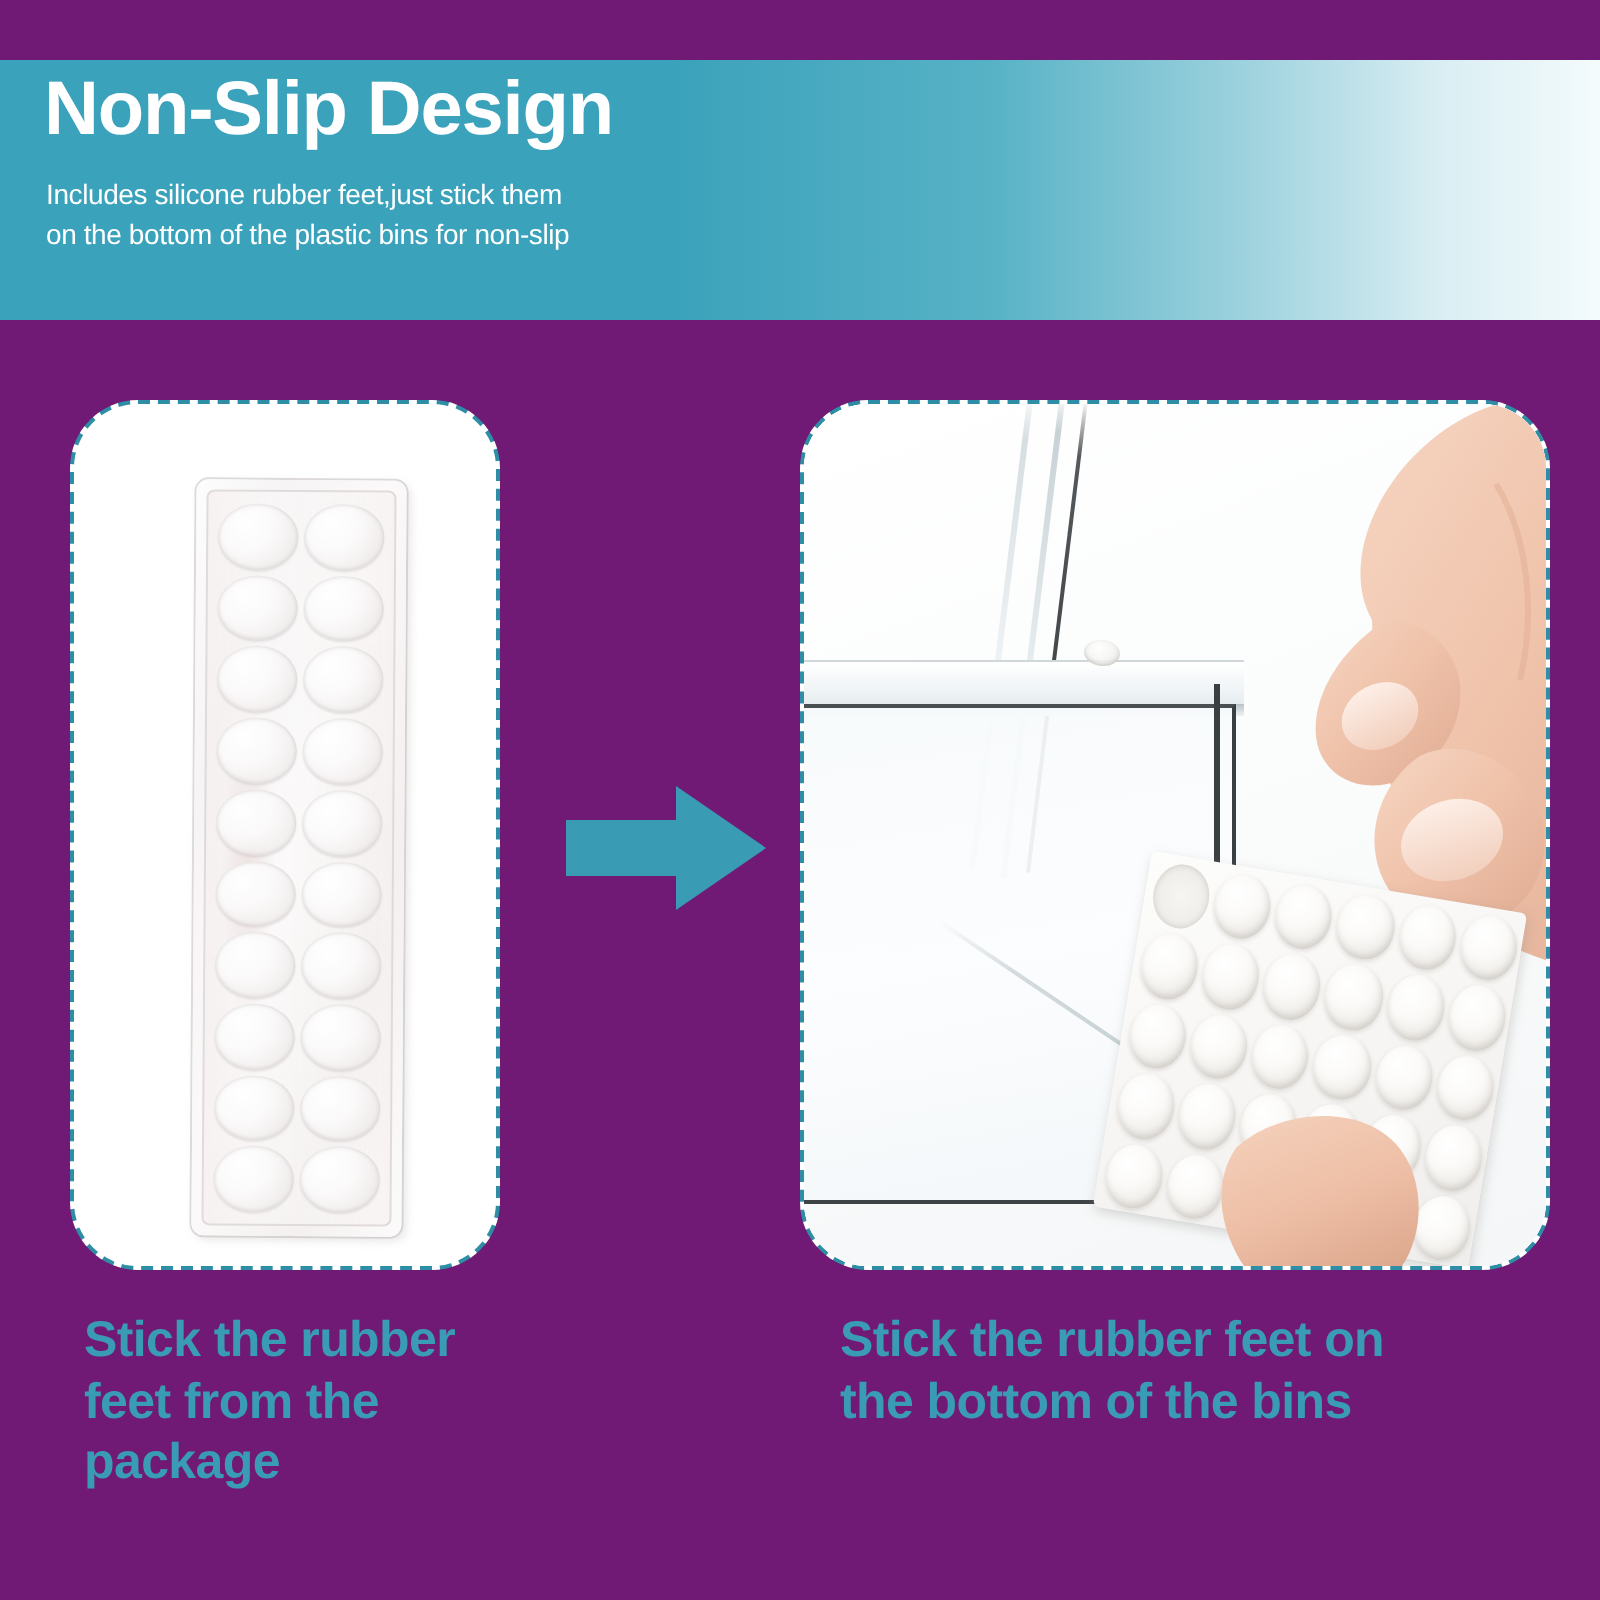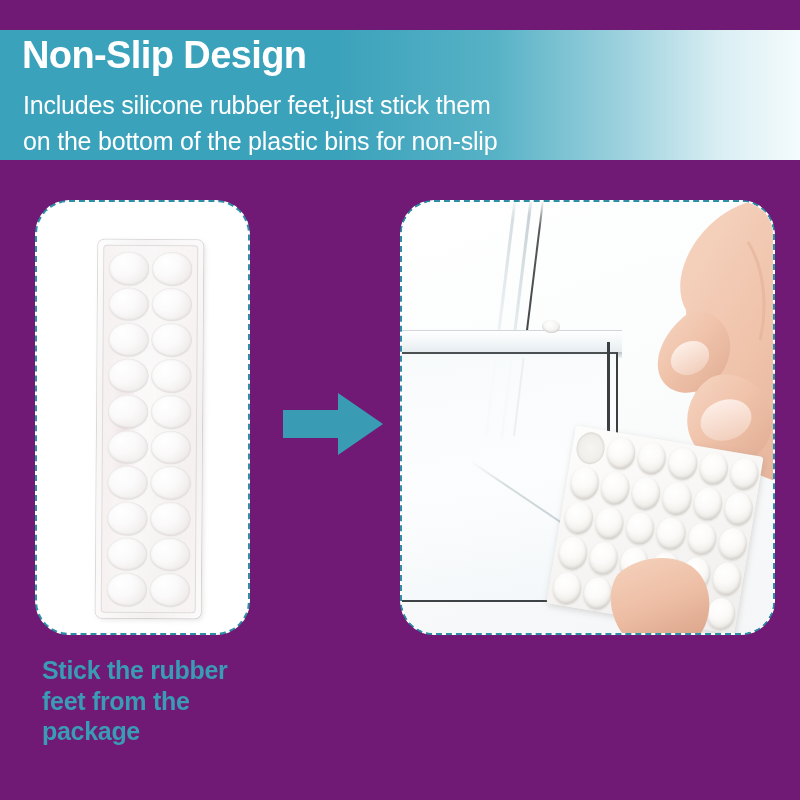--- a/index.html
+++ b/index.html
@@ -17,21 +17,21 @@
     background:linear-gradient(to right,
       #3ba2bb 0%, #3ba2bb 42%, #57b2c6 62%, #9ed2de 78%, #d9eef3 90%, #f4fbfc 100%);
   }
   .header-title {
     position:absolute; left:22px; top:36px;
     font-size:38px; font-weight:bold; color:#ffffff;
     letter-spacing:-0.6px; line-height:1;
   }
   .header-sub {
     position:absolute; left:23px; top:88px;
-    font-size:25px; color:#ffffff; line-height:1.42;
+    font-size:14px; color:#ffffff; line-height:1.42;
     letter-spacing:-0.2px; white-space:pre-line;
   }
 
   
   .panel {
     position:absolute;
     border:2px dashed #2e8ea6;
     border-radius:34px;
     background:#ffffff;
     overflow:hidden;
@@ -318,14 +318,16 @@
           <path d="M150,176 C154,196 156,212 154,226" stroke="#dda88e" stroke-width="3" fill="none" opacity=".6"></path>
           <path d="M206,178 C212,198 214,214 212,226" stroke="#dda88e" stroke-width="3" fill="none" opacity=".5"></path>
         </svg>
       </div>
     </div>
   </div>
 
   <div class="caption caption-left">Stick the rubber
 feet from the
 package</div>
+  <div class="caption caption-right">Stick the rubber feet on
+the bottom of the bins</div>
 
 </div>
 
 </body></html>

